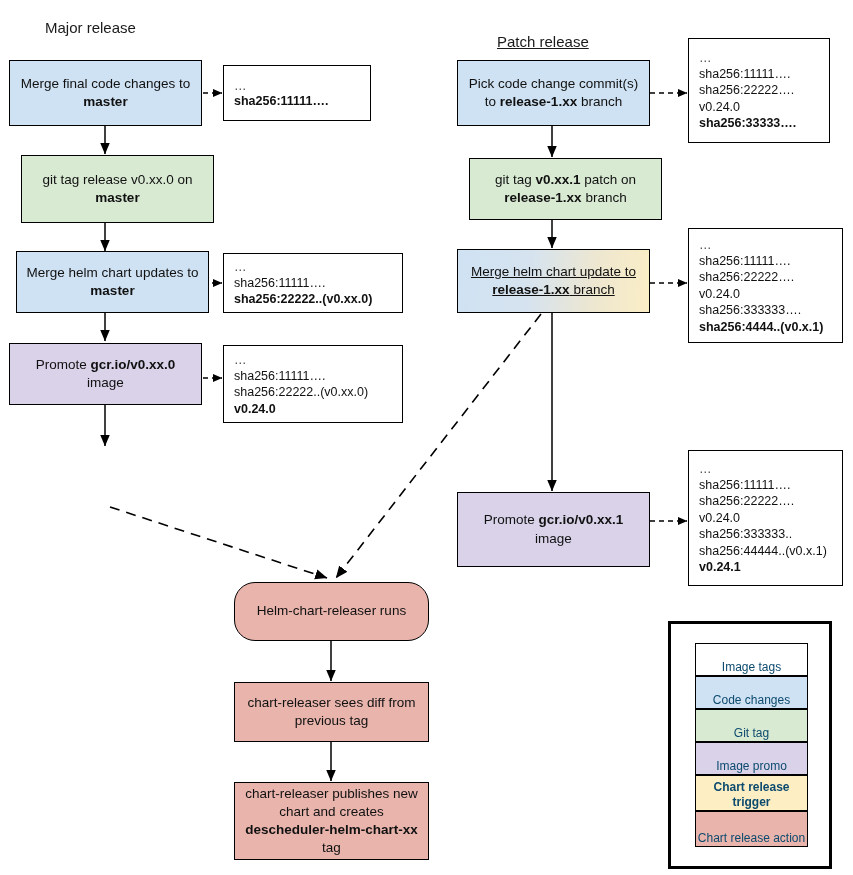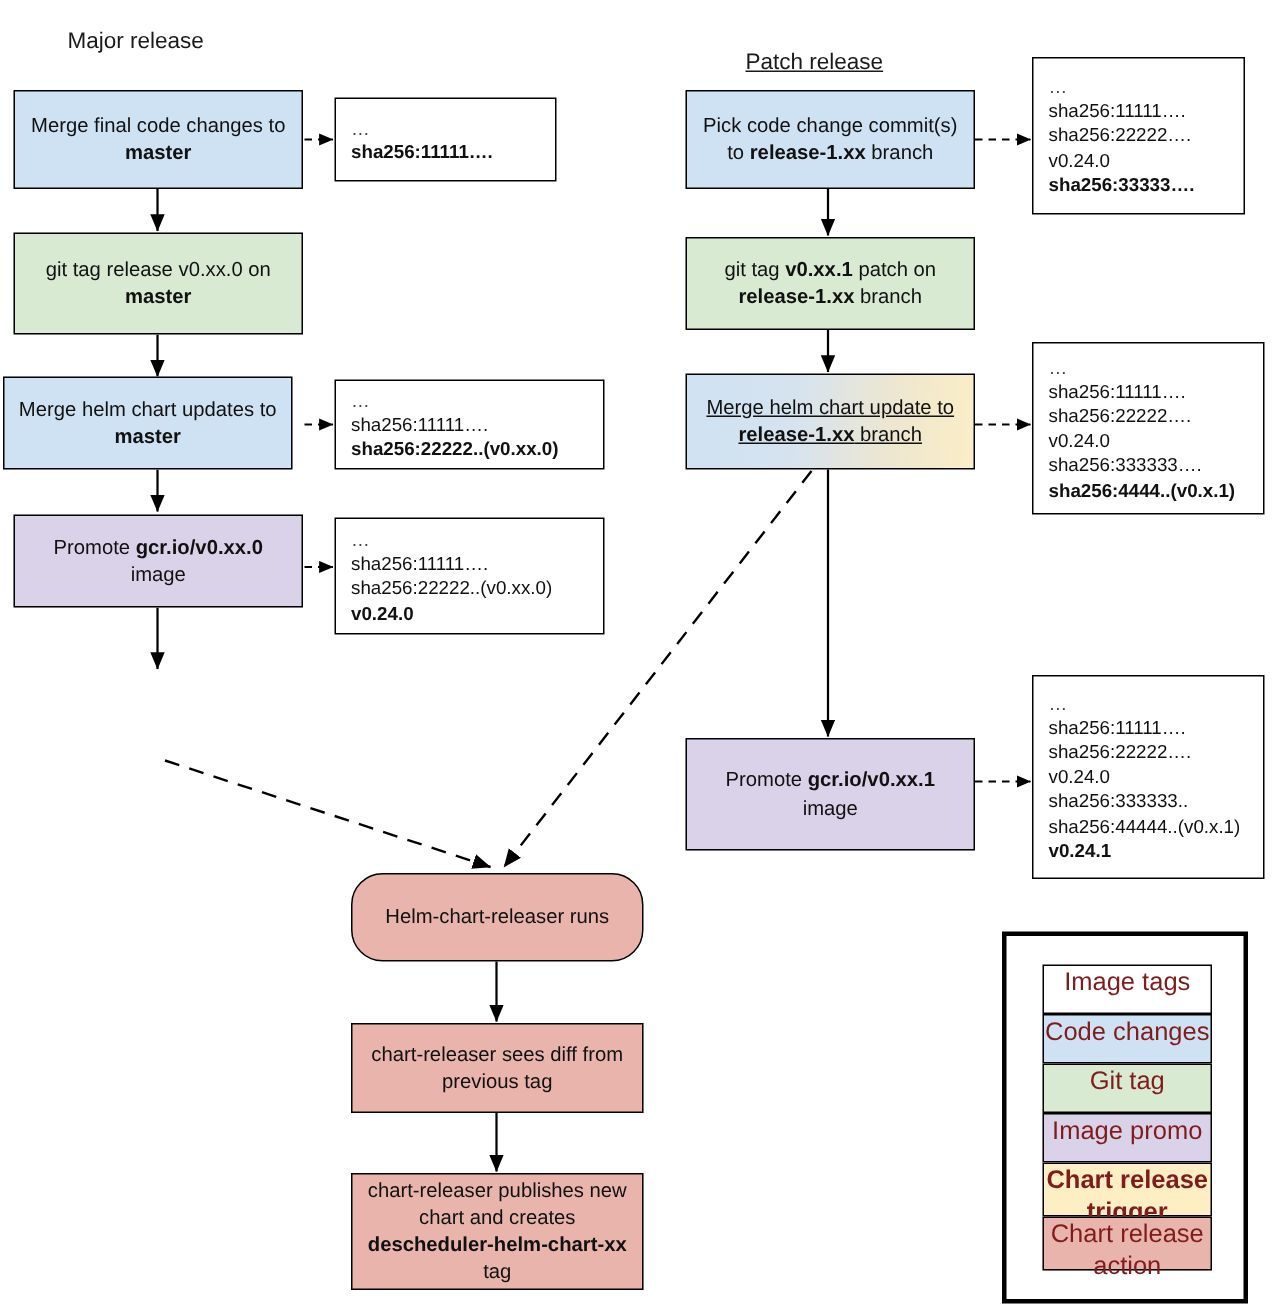--- a/index.html
+++ b/index.html
@@ -34,21 +34,21 @@
     align-items: center;
     justify-content: center;
     text-align: center;
     font-size: 13.5px;
     line-height: 1.35;
     padding: 18px 6px;
     color: #111111;
   }
   .node b { font-weight: bold; }
   .n-code   { background: #cfe2f3; }
-  .n-git    { background: #d9ead3; }
+  .n-git    { background: #d9ead3; margin-left: 12px; }
   .n-promo  { background: #d9d2e9; }
   .n-trig   { background: #fdeec4; }
   .n-action { background: #e8b4ac; }
   .n-mix    { background: linear-gradient(95deg, #cfe2f3 0%, #d6e3ef 38%, #eee7d0 72%, #fbeec6 100%); text-decoration: underline; }
 
   .tagbox {
     position: absolute;
     box-sizing: border-box;
     border: 1.4px solid #000000;
     background: #ffffff;
@@ -83,26 +83,26 @@
     position: absolute;
     box-sizing: border-box;
     border: 3px solid #000000;
     background: #ffffff;
   }
   .legend-item {
     position: absolute;
     box-sizing: border-box;
     border: 1.2px solid #000000;
     display: flex;
-    align-items: flex-start;
+    align-items: flex-end;
     justify-content: center;
     text-align: center;
-    font-size: 17px;
+    font-size: 12px;
     line-height: 1.25;
-    color: #7f1d1d;
+    color: #0c4a6e;
   }
 </style>
 </head>
 <body>
 
 <div id="canvas">
 
   <div class="col-title" style="left:45px; top:19px;">Major release</div>
   <div class="col-title" style="left:497px; top:33px;text-decoration:underline;">Patch release</div>
 
@@ -150,21 +150,21 @@
   </svg>
 
   <div class="node n-code" style="left:9px; top:60px; width:193px; height:66px;">
     <span><span>Merge final code changes to </span><b>master</b></span>
   </div>
 
   <div class="node n-git" style="left:9px; top:155px; width:193px; height:68px;">
     <span><span>git tag release v0.xx.0 on </span><b>master</b></span>
   </div>
 
-  <div class="node n-code" style="left:2px; top:251px; width:193px; height:62px;">
+  <div class="node n-code" style="left:16px; top:251px; width:193px; height:62px;">
     <span><span>Merge helm chart updates to </span><b>master</b></span>
   </div>
 
   <div class="node n-promo" style="left:9px; top:343px; width:193px; height:62px;">
     <span><span>Promote </span><b>gcr.io/v0.xx.0</b><span> image</span></span>
   </div>
 
 
   <div class="node n-code" style="left:457px; top:60px; width:193px; height:66px;">
     <span><span>Pick code change commit(s) to </span><b>release-1.xx</b><span> branch</span></span>

